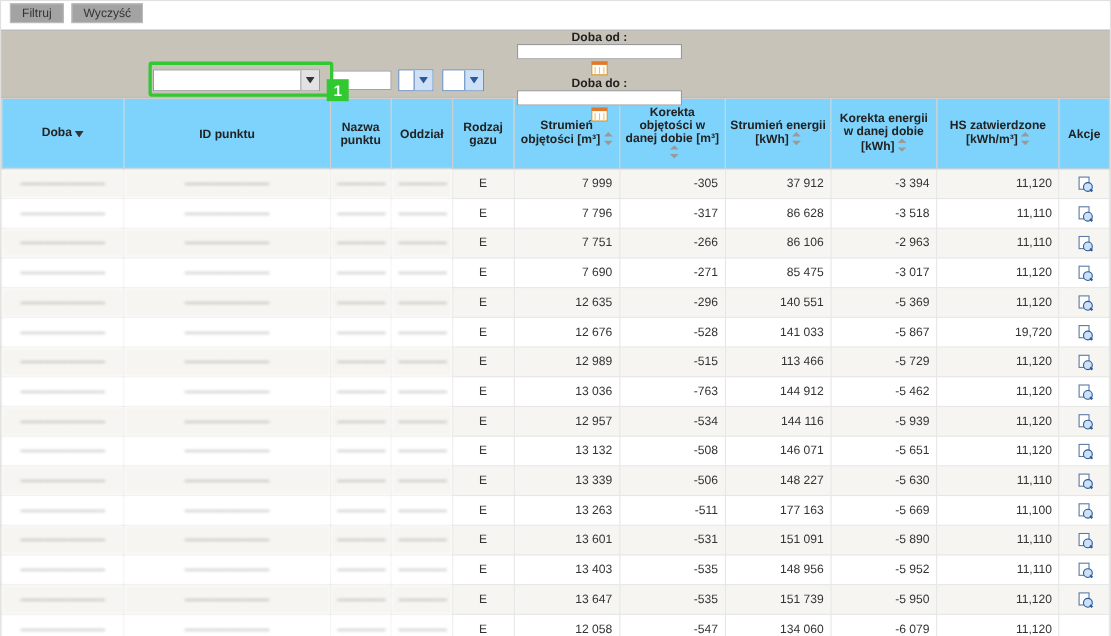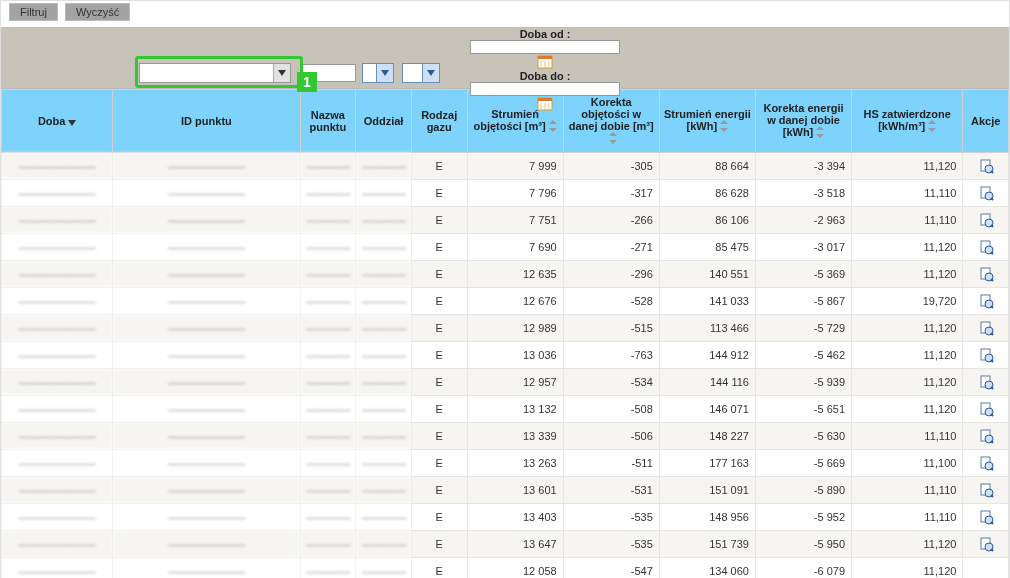--- a/index.html
+++ b/index.html
@@ -152,21 +152,21 @@
     </thead>
     <tbody id="tbody">
         <tr class="odd">
           <td class="blur">———————</td>
           <td class="blur">———————</td>
           <td class="blur">————</td>
           <td class="blur">————</td>
           <td class="ctr">E</td>
           <td class="num">7 999</td>
           <td class="num">-305</td>
-          <td class="num">88 664</td>
+          <td class="num">37 912</td>
           <td class="num">-3 394</td>
           <td class="num">11,120</td>
           <td class="ctr action-icon">
             <svg width="16" height="16">
               <rect x="3" y="2" width="9" height="11" fill="#fff" stroke="#5a7aa8"></rect>
               <circle cx="11" cy="11" r="4" fill="#cde0f5" stroke="#2a5a9a"></circle>
               <line x1="13" y1="13" x2="15" y2="15" stroke="#2a5a9a" stroke-width="2"></line>
             </svg>
           </td>
         </tr>

